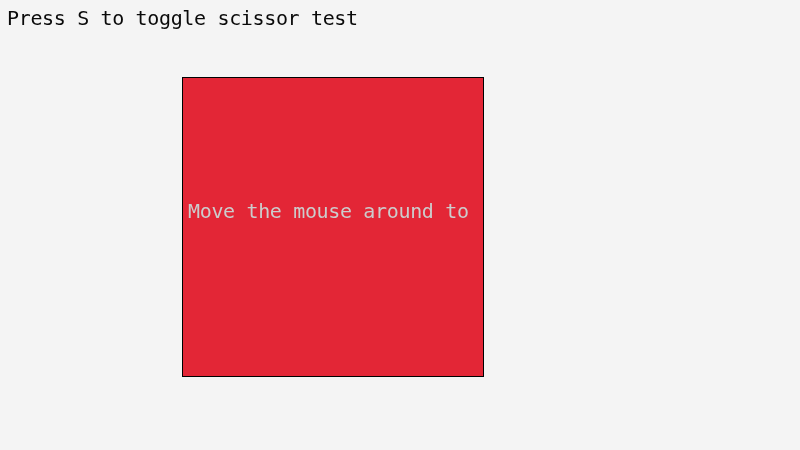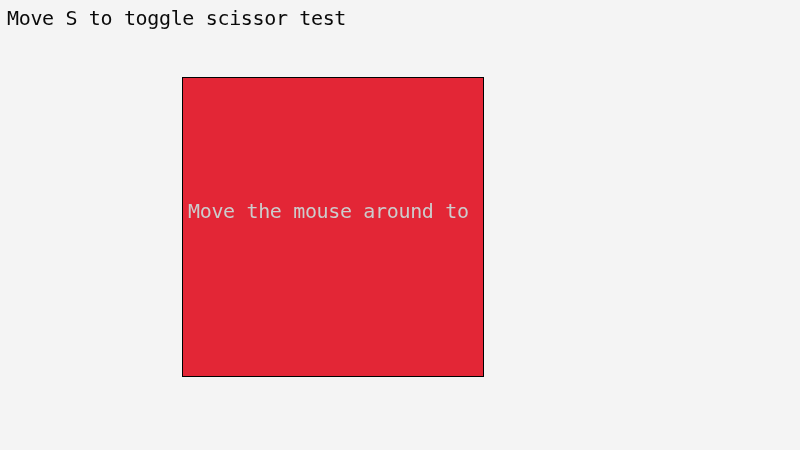--- a/index.html
+++ b/index.html
@@ -72,21 +72,21 @@
     white-space: pre;
     -webkit-font-smoothing: none;
     font-smooth: never;
   }
 </style>
 </head>
 <body>
 
 <div id="canvas">
 
-  <div id="hint-text">Move S to toggle scissor test</div>
+  <div id="hint-text">Press S to toggle scissor test</div>
 
   <div id="scissor-rect">
     <div id="clipped-layer">
       <div id="clipped-text">Move the mouse around to r</div>
     </div>
   </div>
 
 </div>
 
 </body></html>

